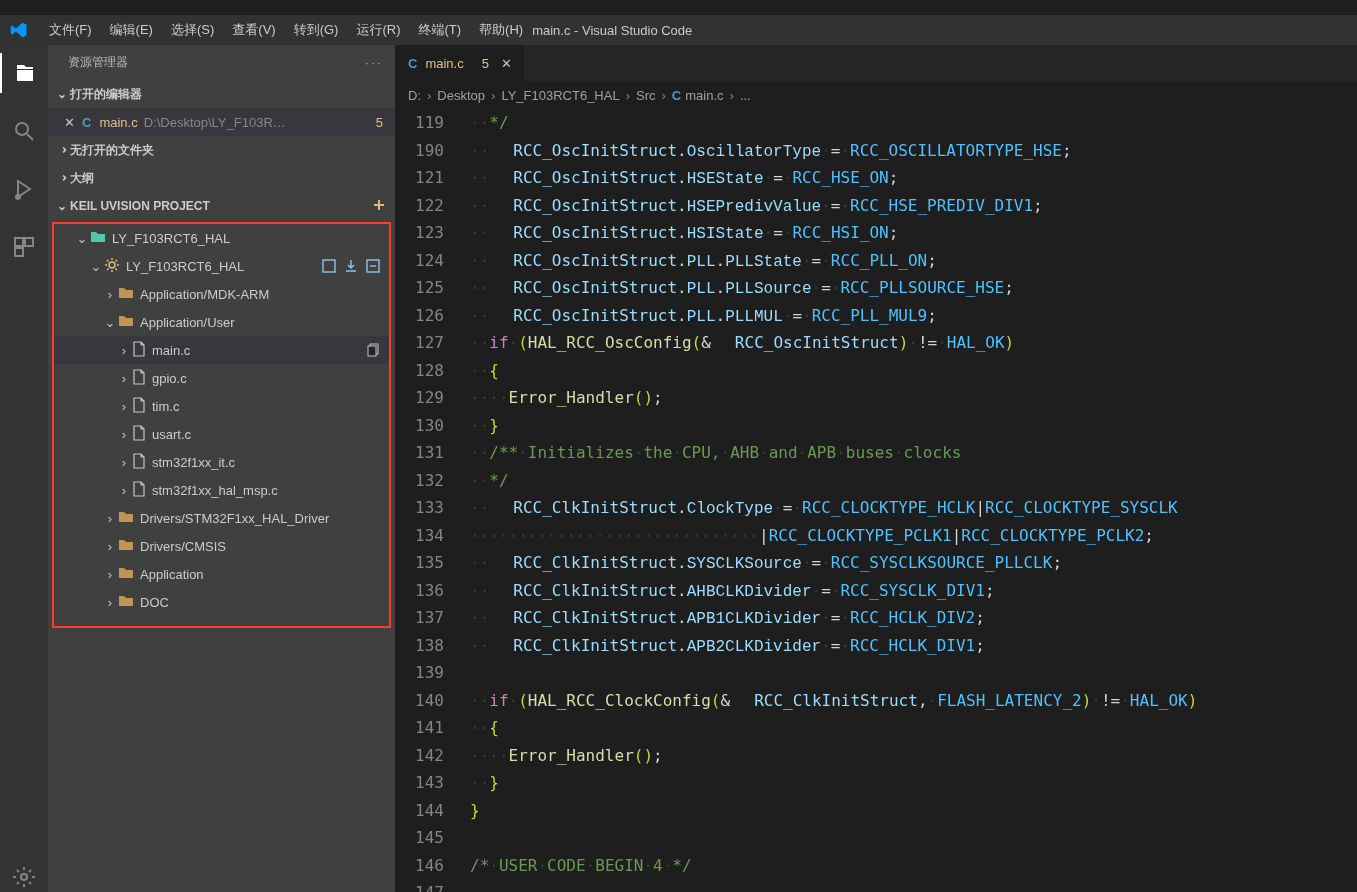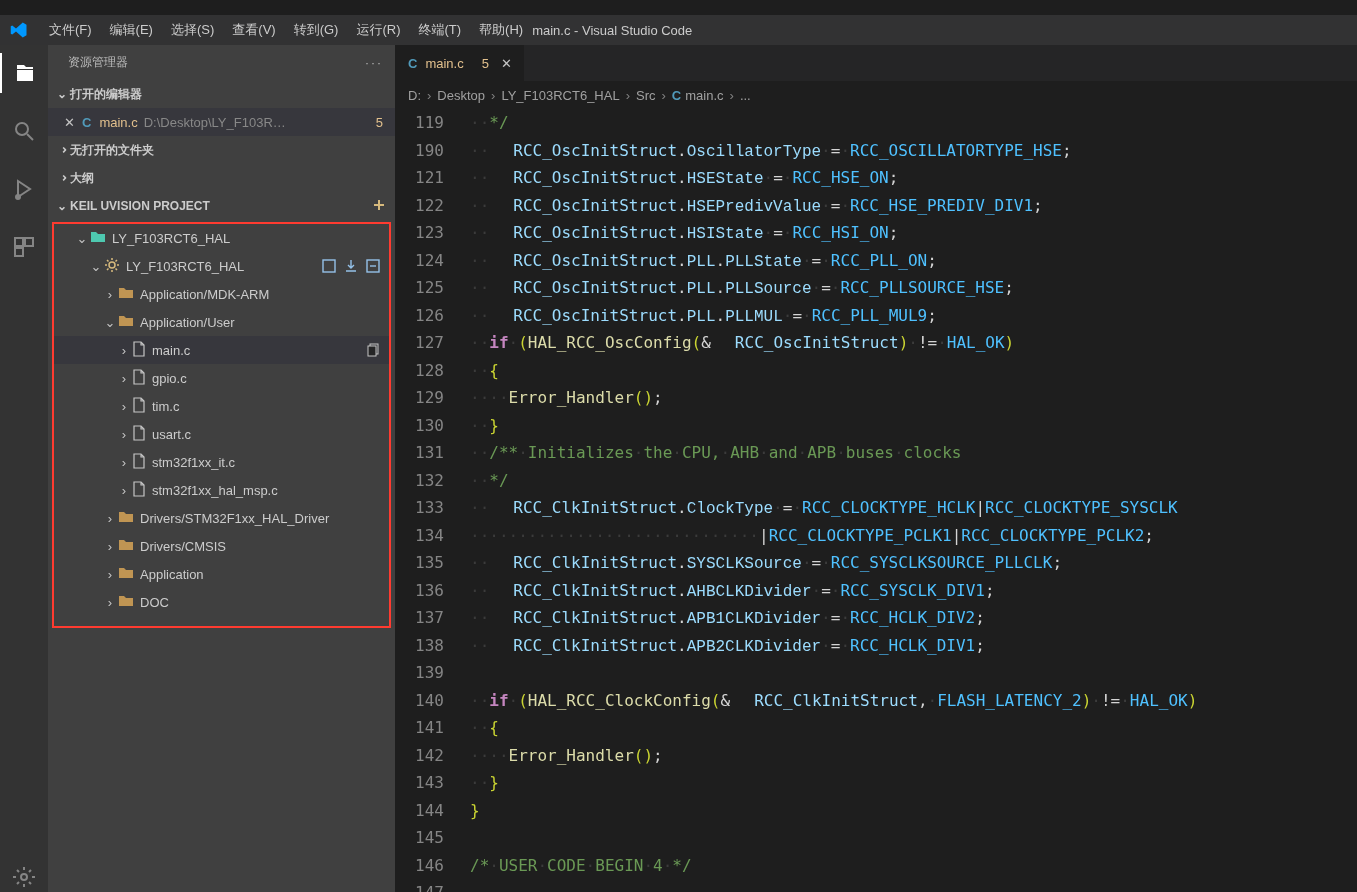--- a/index.html
+++ b/index.html
@@ -109,21 +109,21 @@
 .gutter { width: 74px; text-align:right; color:#858585; padding-right: 26px; user-select:none; background:#1e1e1e;}
 .gutter .ln { height: 27.5px; }
 .code { flex:1; white-space: pre; position:relative; }
 .code .line { height: 27.5px; }
 .ws { color:#3b3b3b; }
 .c-var { color:#9cdcfe;margin-left:24px; }
 .c-member { color:#9cdcfe;font-family:Liberation Mono, monospace; }
 .c-op { color:#d4d4d4; }
 .c-const { color:#4fc1ff; }
 .c-func { color:#dcdcaa; }
-.c-kw { color:#c586c0;font-weight:bold; }
+.c-kw { color:#c586c0; }
 .c-punc { color:#cad432; }
 .c-comment { color:#6a9955; }
 
 </style>
 </head>
 <body>
 
 <div class="titlebar">
   <div class="logo">
     <svg viewBox="0 0 24 24">

